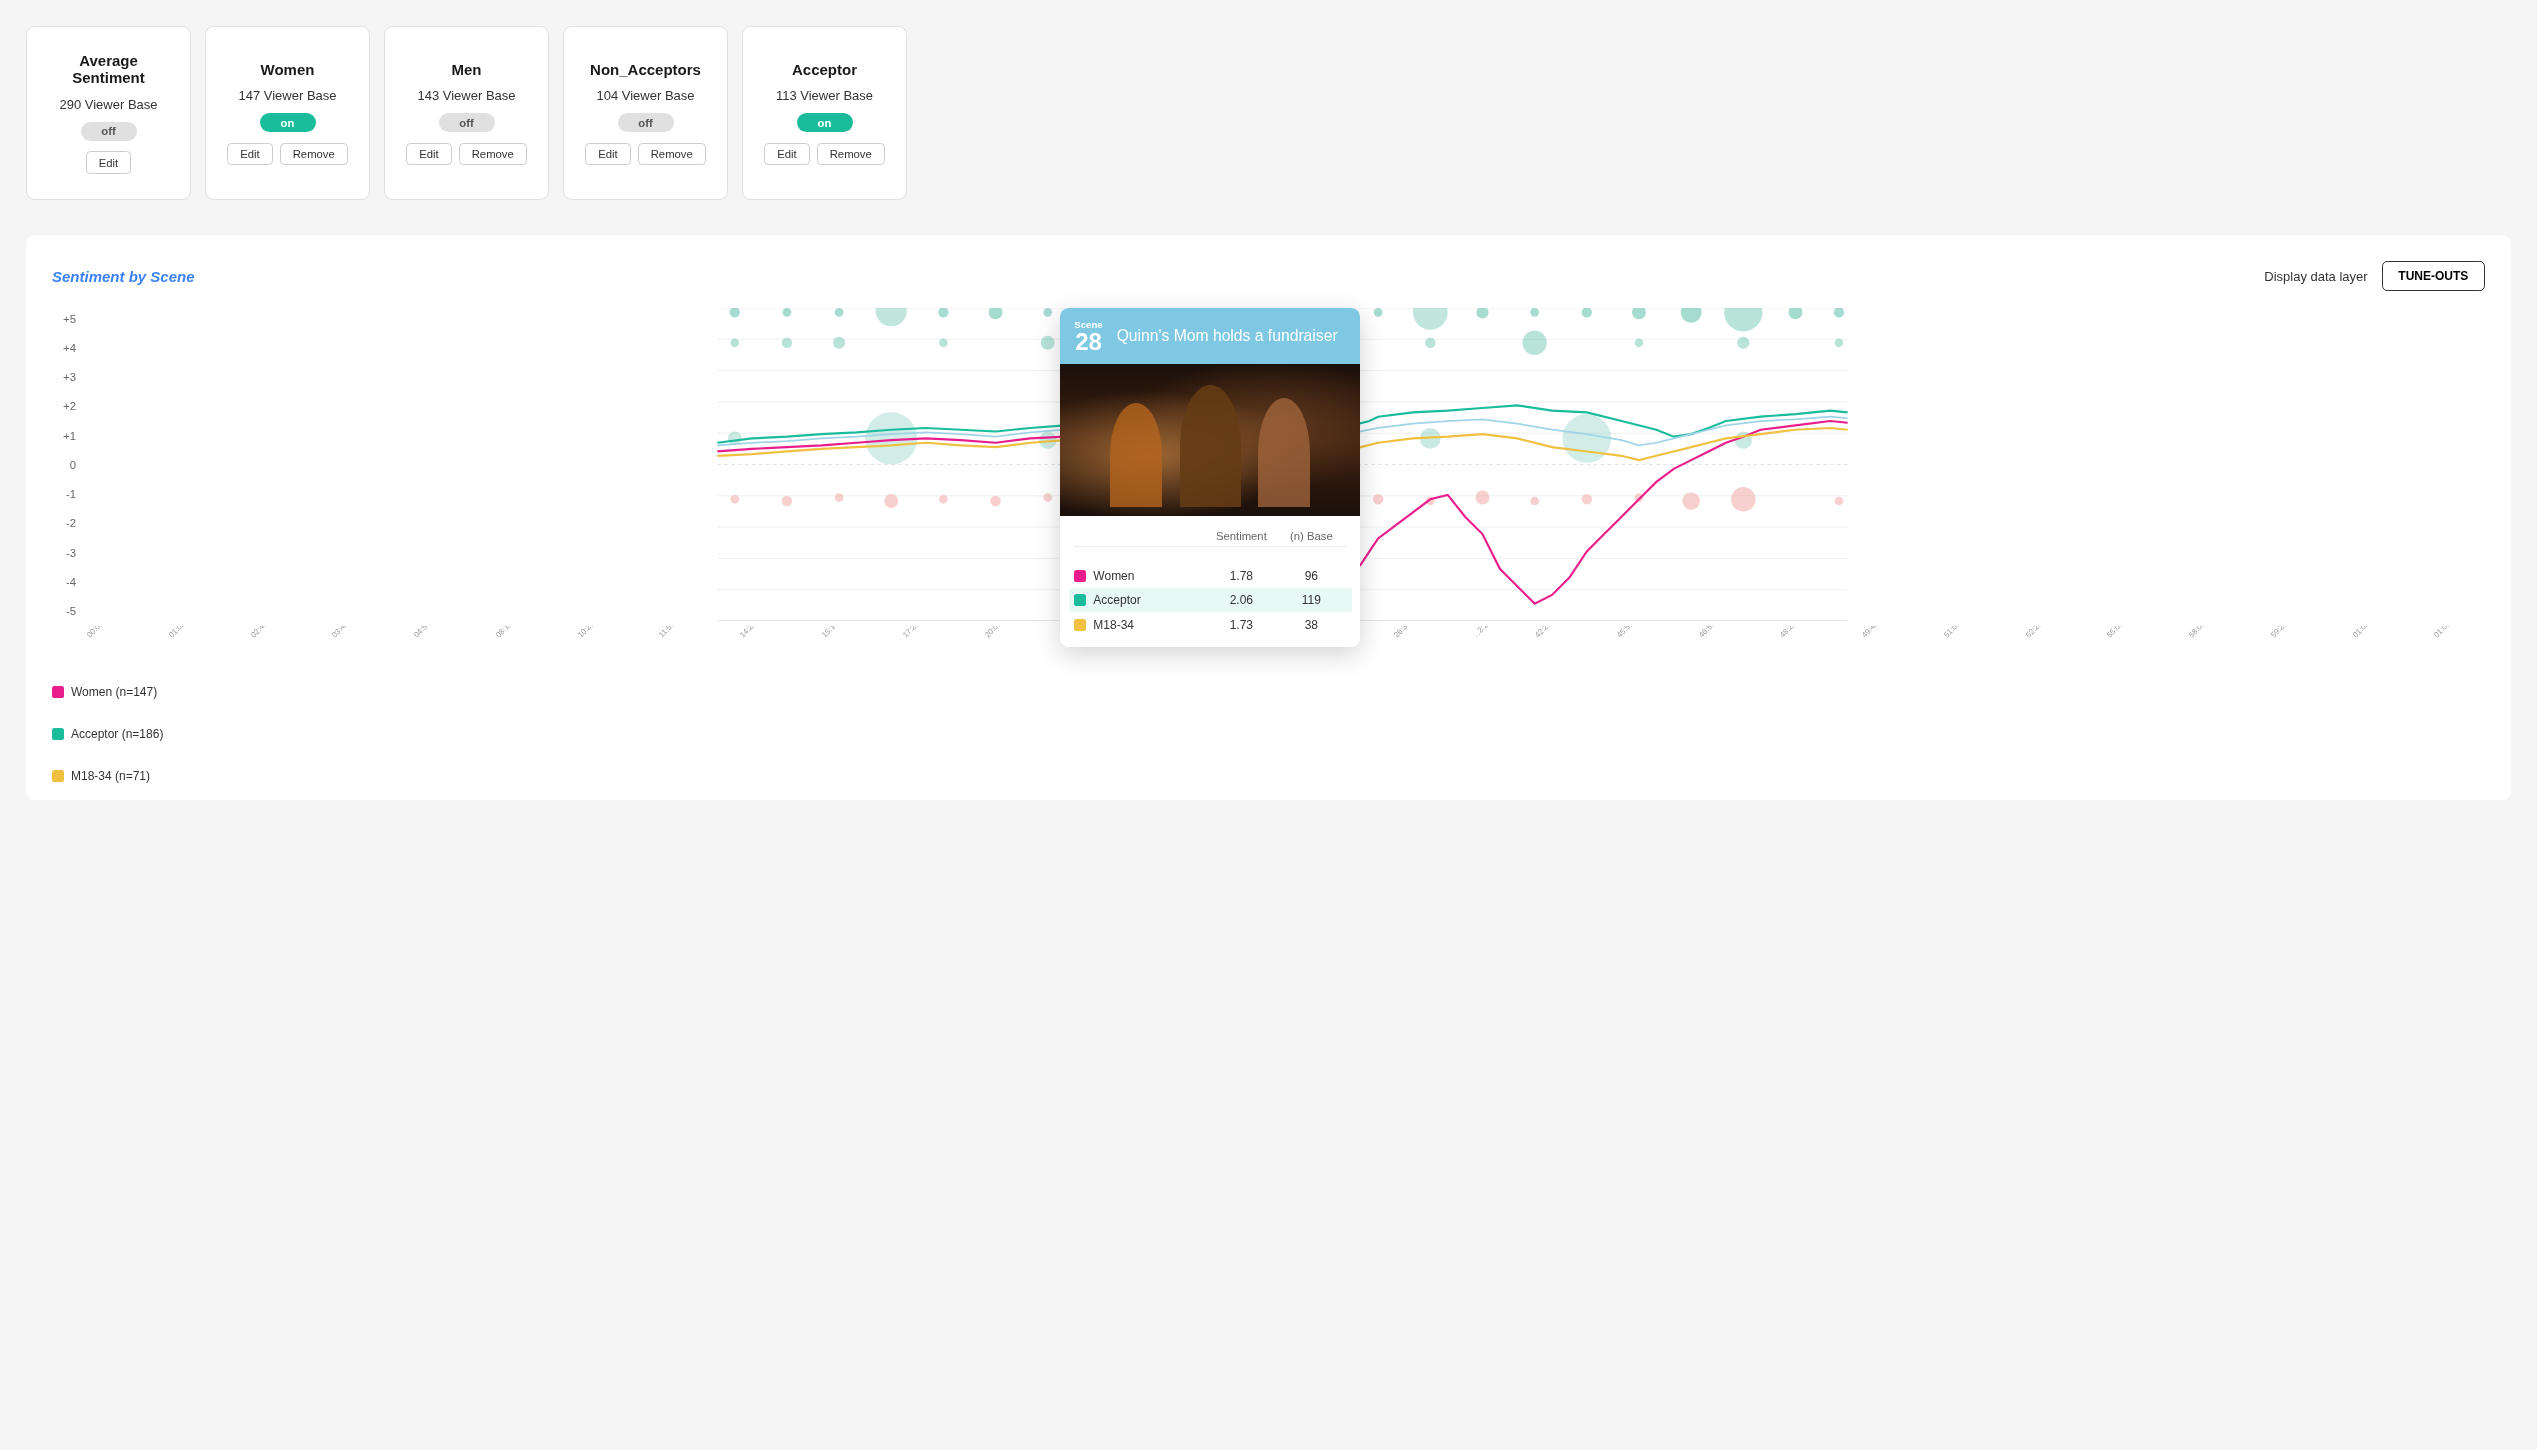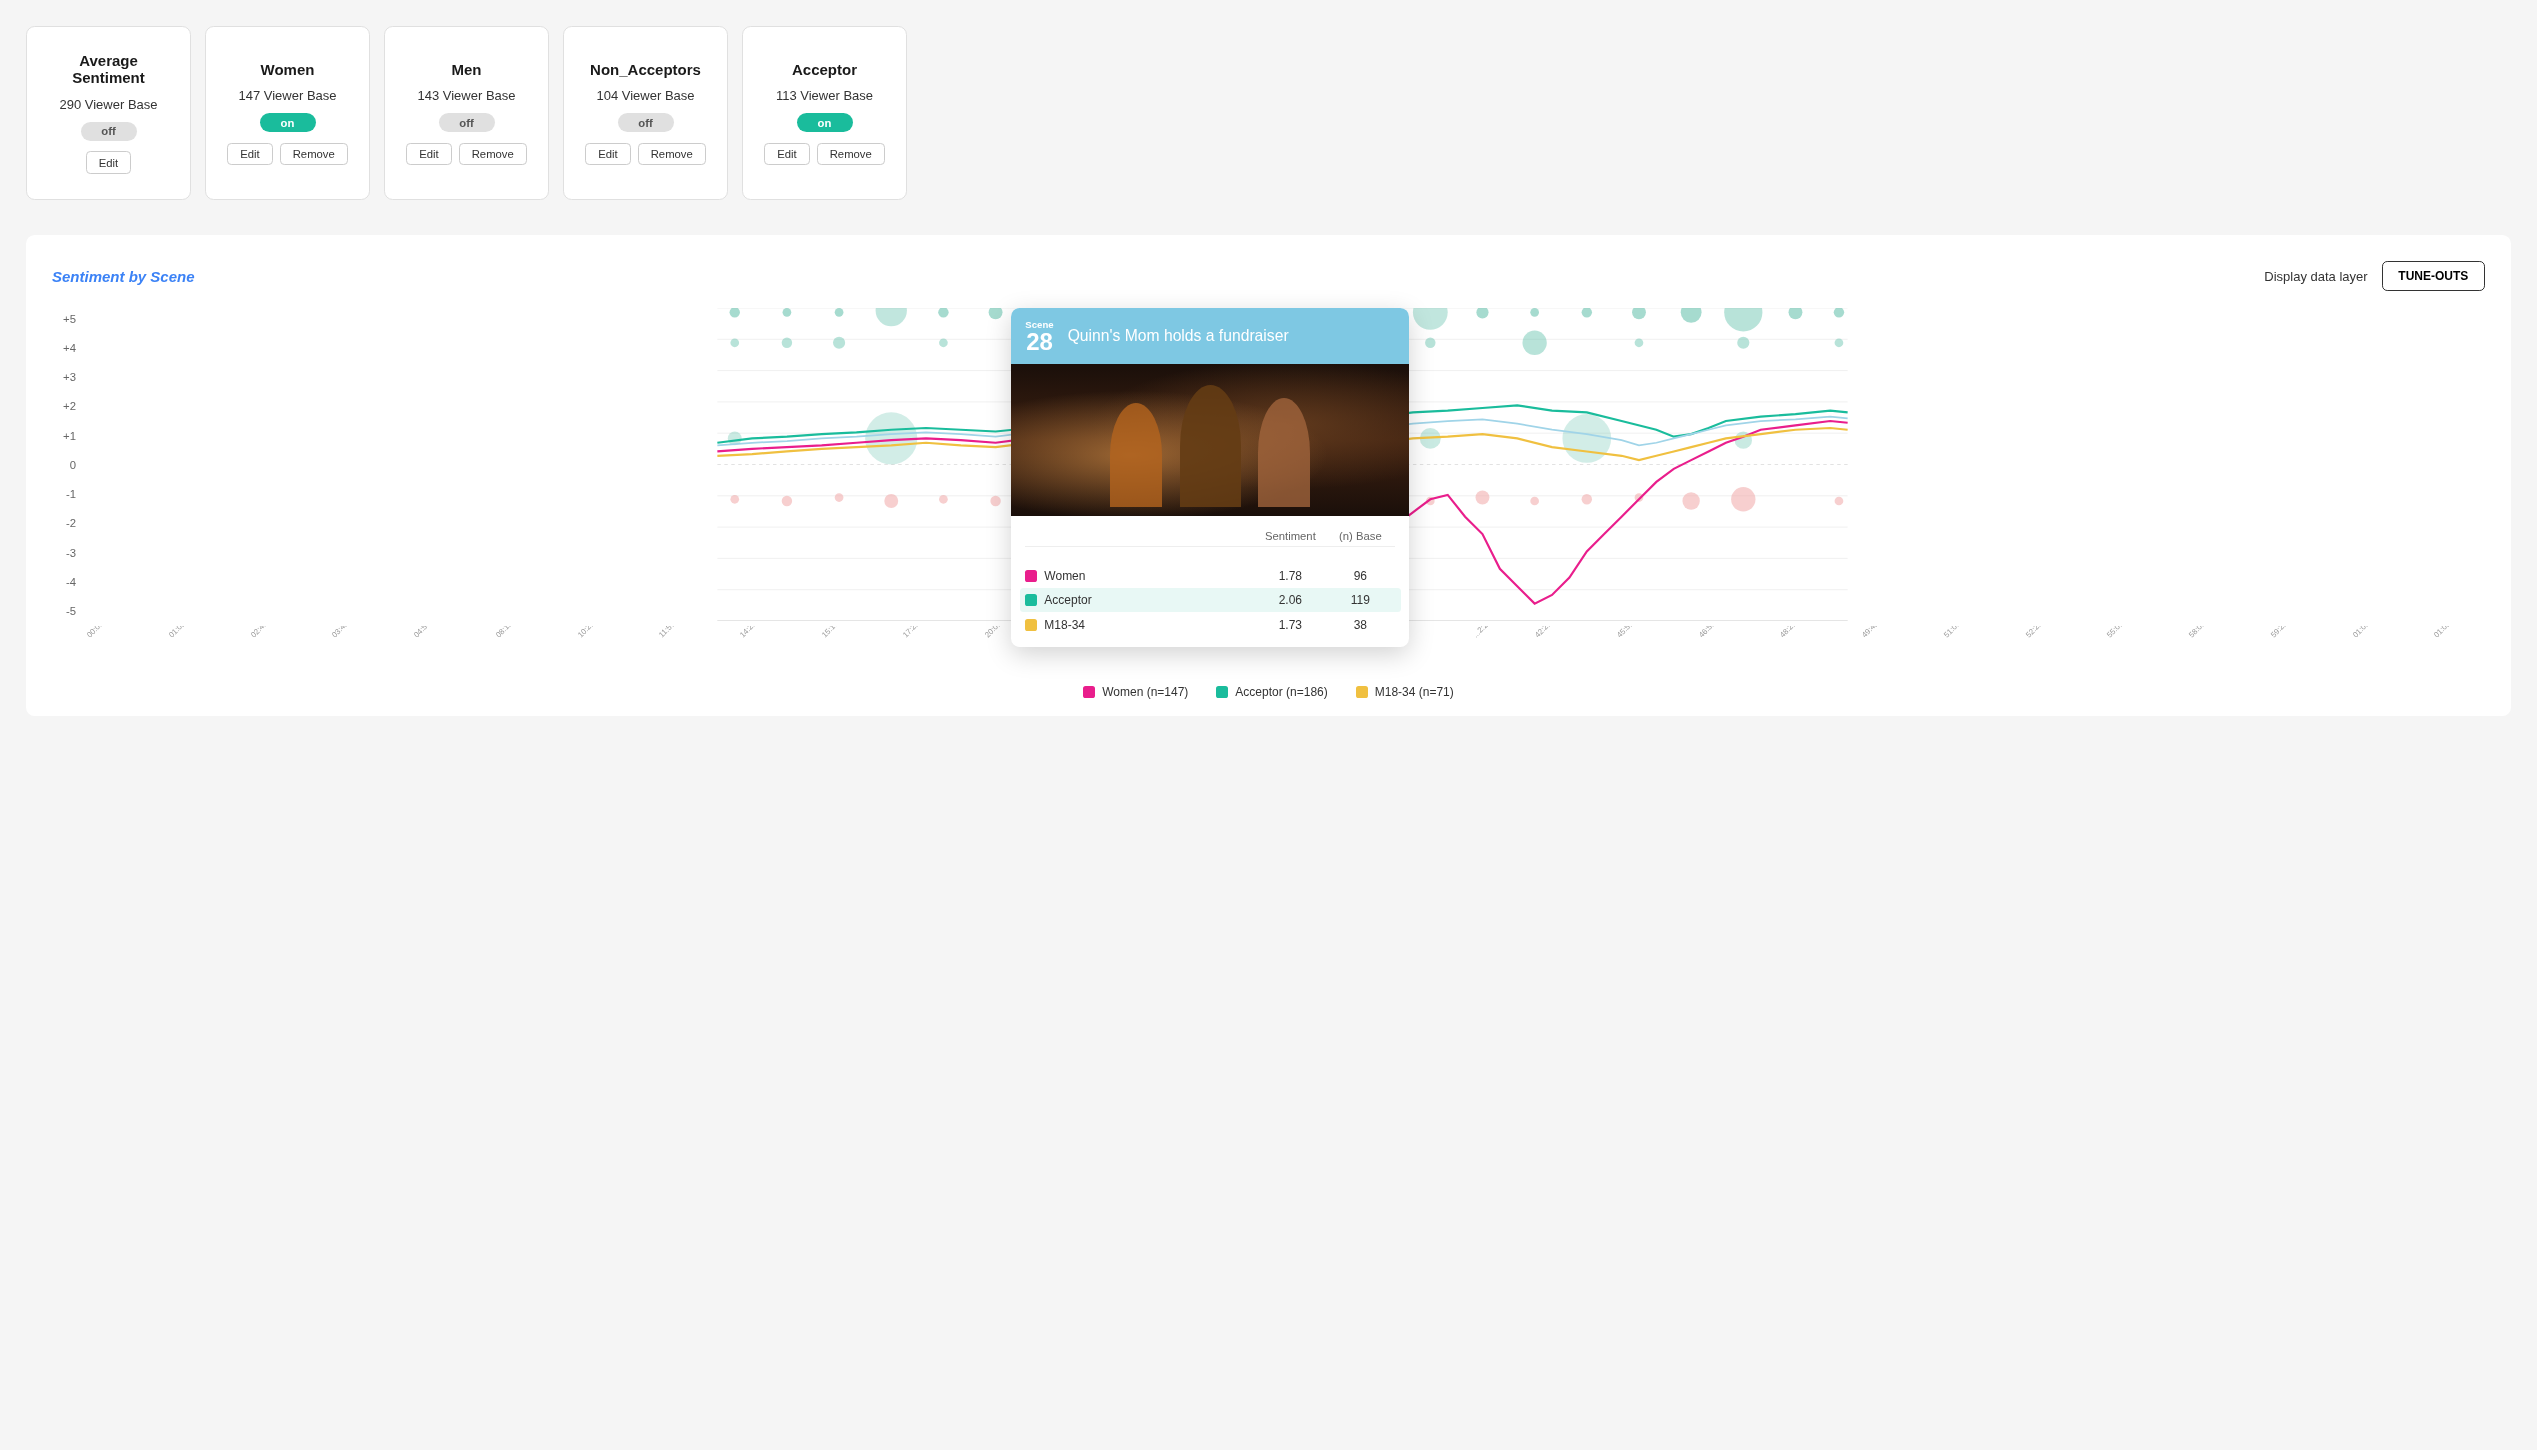--- a/index.html
+++ b/index.html
@@ -154,21 +154,21 @@
       cursor: pointer;
       text-align: right;
     }
 
     
     .scene-popup {
       position: absolute;
       left: 50%;
       top: 0;
       transform: translateX(-50%);
-      width: 398px;
+      width: 300px;
       background: white;
       border-radius: 8.7px;
       box-shadow: 0 7px 26px rgba(0,0,0,0.18);
       z-index: 10;
       overflow: hidden;
     }
 
     .scene-header {
       background: #7ec8e3;
       display: flex;
@@ -602,21 +602,21 @@
       <span style="font-size:7.8px; color:#999; transform:rotate(-45deg); transform-origin:top left; display:inline-block; white-space:nowrap; margin-top:7px;">51:06-52:28</span>
       <span style="font-size:7.8px; color:#999; transform:rotate(-45deg); transform-origin:top left; display:inline-block; white-space:nowrap; margin-top:7px;">52:29-55:00</span>
       <span style="font-size:7.8px; color:#999; transform:rotate(-45deg); transform-origin:top left; display:inline-block; white-space:nowrap; margin-top:7px;">55:01-57:59</span>
       <span style="font-size:7.8px; color:#999; transform:rotate(-45deg); transform-origin:top left; display:inline-block; white-space:nowrap; margin-top:7px;">58:00-59:22</span>
       <span style="font-size:7.8px; color:#999; transform:rotate(-45deg); transform-origin:top left; display:inline-block; white-space:nowrap; margin-top:7px;">59:23-01:02</span>
       <span style="font-size:7.8px; color:#999; transform:rotate(-45deg); transform-origin:top left; display:inline-block; white-space:nowrap; margin-top:7px;">01:03-01:05</span>
       <span style="font-size:7.8px; color:#999; transform:rotate(-45deg); transform-origin:top left; display:inline-block; white-space:nowrap; margin-top:7px;">01:02-01:04:47</span>
     </div>
   </div>
 
-  <div class="chart-legend" style="margin-top:43px;">
+  <div class="chart-legend" style="margin-top:43px;flex-direction:column;">
     <div class="legend-item">
       <div class="legend-dot" style="background:#e91e8c;"></div>
       <span>Women (n=147)</span>
     </div>
     <div class="legend-item">
       <div class="legend-dot" style="background:#1abc9c;"></div>
       <span>Acceptor (n=186)</span>
     </div>
     <div class="legend-item">
       <div class="legend-dot" style="background:#f0c040;"></div>

